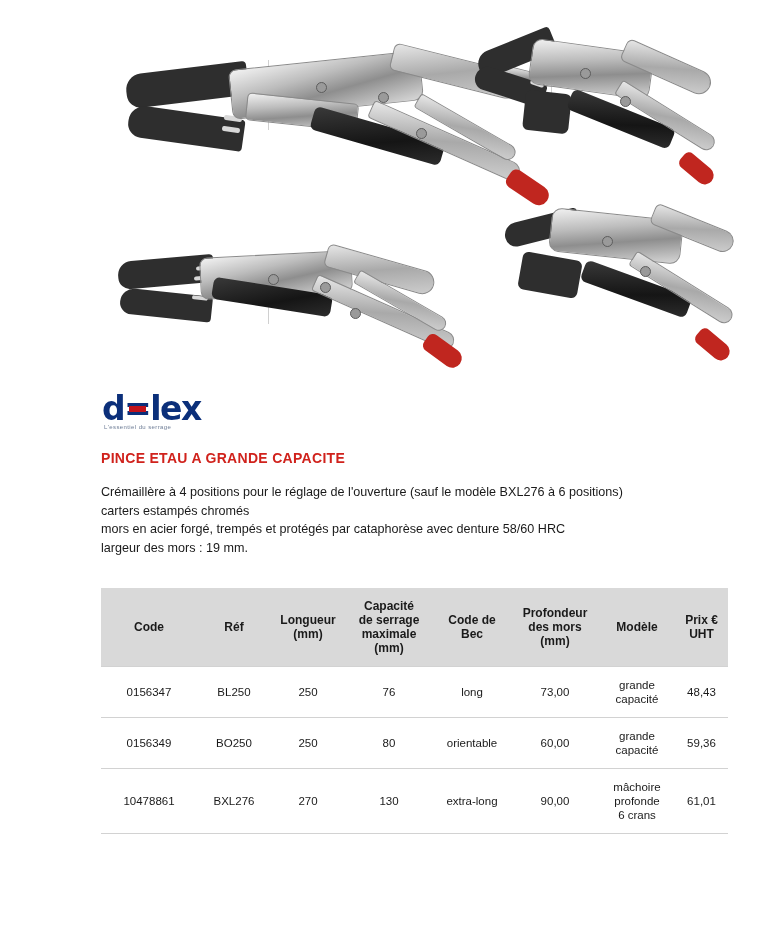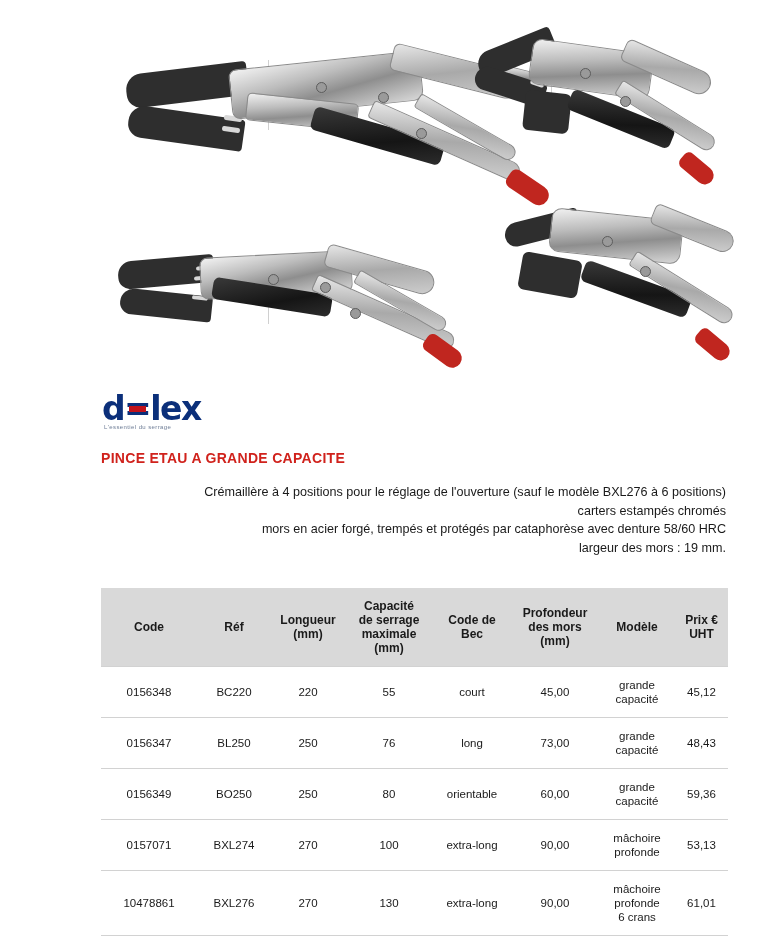--- a/index.html
+++ b/index.html
@@ -126,21 +126,21 @@
   }
   .desc {
     position: absolute;
     left: 101px;
     top: 483px;
     width: 625px;
     font-size: 12.6px;
     line-height: 18.5px;
     color: #1a1a1a;
   }
-  .desc p { margin: 0; text-align: right; }
+  .desc p { margin: 0; }
 
   
   .table-wrap {
     position: absolute;
     left: 101px;
     top: 588px;
     width: 627px;
   }
   table.spec {
     border-collapse: collapse;
@@ -323,33 +323,20 @@
           <th>
             <div>Modèle</div>
           </th>
           <th>
             <div>Prix €</div>
             <div>UHT</div>
           </th>
         </tr>
       </thead>
       <tbody>
-        <tr>
-          <td class="code">0156348</td>
-          <td>BC220</td>
-          <td>220</td>
-          <td>55</td>
-          <td>court</td>
-          <td>45,00</td>
-          <td>
-            <div>grande</div>
-            <div>capacité</div>
-          </td>
-          <td>45,12</td>
-        </tr>
         <tr>
           <td class="code">0156347</td>
           <td>BL250</td>
           <td>250</td>
           <td>76</td>
           <td>long</td>
           <td>73,00</td>
           <td>
             <div>grande</div>
             <div>capacité</div>
@@ -363,33 +350,20 @@
           <td>80</td>
           <td>orientable</td>
           <td>60,00</td>
           <td>
             <div>grande</div>
             <div>capacité</div>
           </td>
           <td>59,36</td>
         </tr>
         <tr>
-          <td class="code">0157071</td>
-          <td>BXL274</td>
-          <td>270</td>
-          <td>100</td>
-          <td>extra-long</td>
-          <td>90,00</td>
-          <td>
-            <div>mâchoire</div>
-            <div>profonde</div>
-          </td>
-          <td>53,13</td>
-        </tr>
-        <tr>
           <td class="code">10478861</td>
           <td>BXL276</td>
           <td>270</td>
           <td>130</td>
           <td>extra-long</td>
           <td>90,00</td>
           <td>
             <div>mâchoire</div>
             <div>profonde</div>
             <div>6 crans</div>

